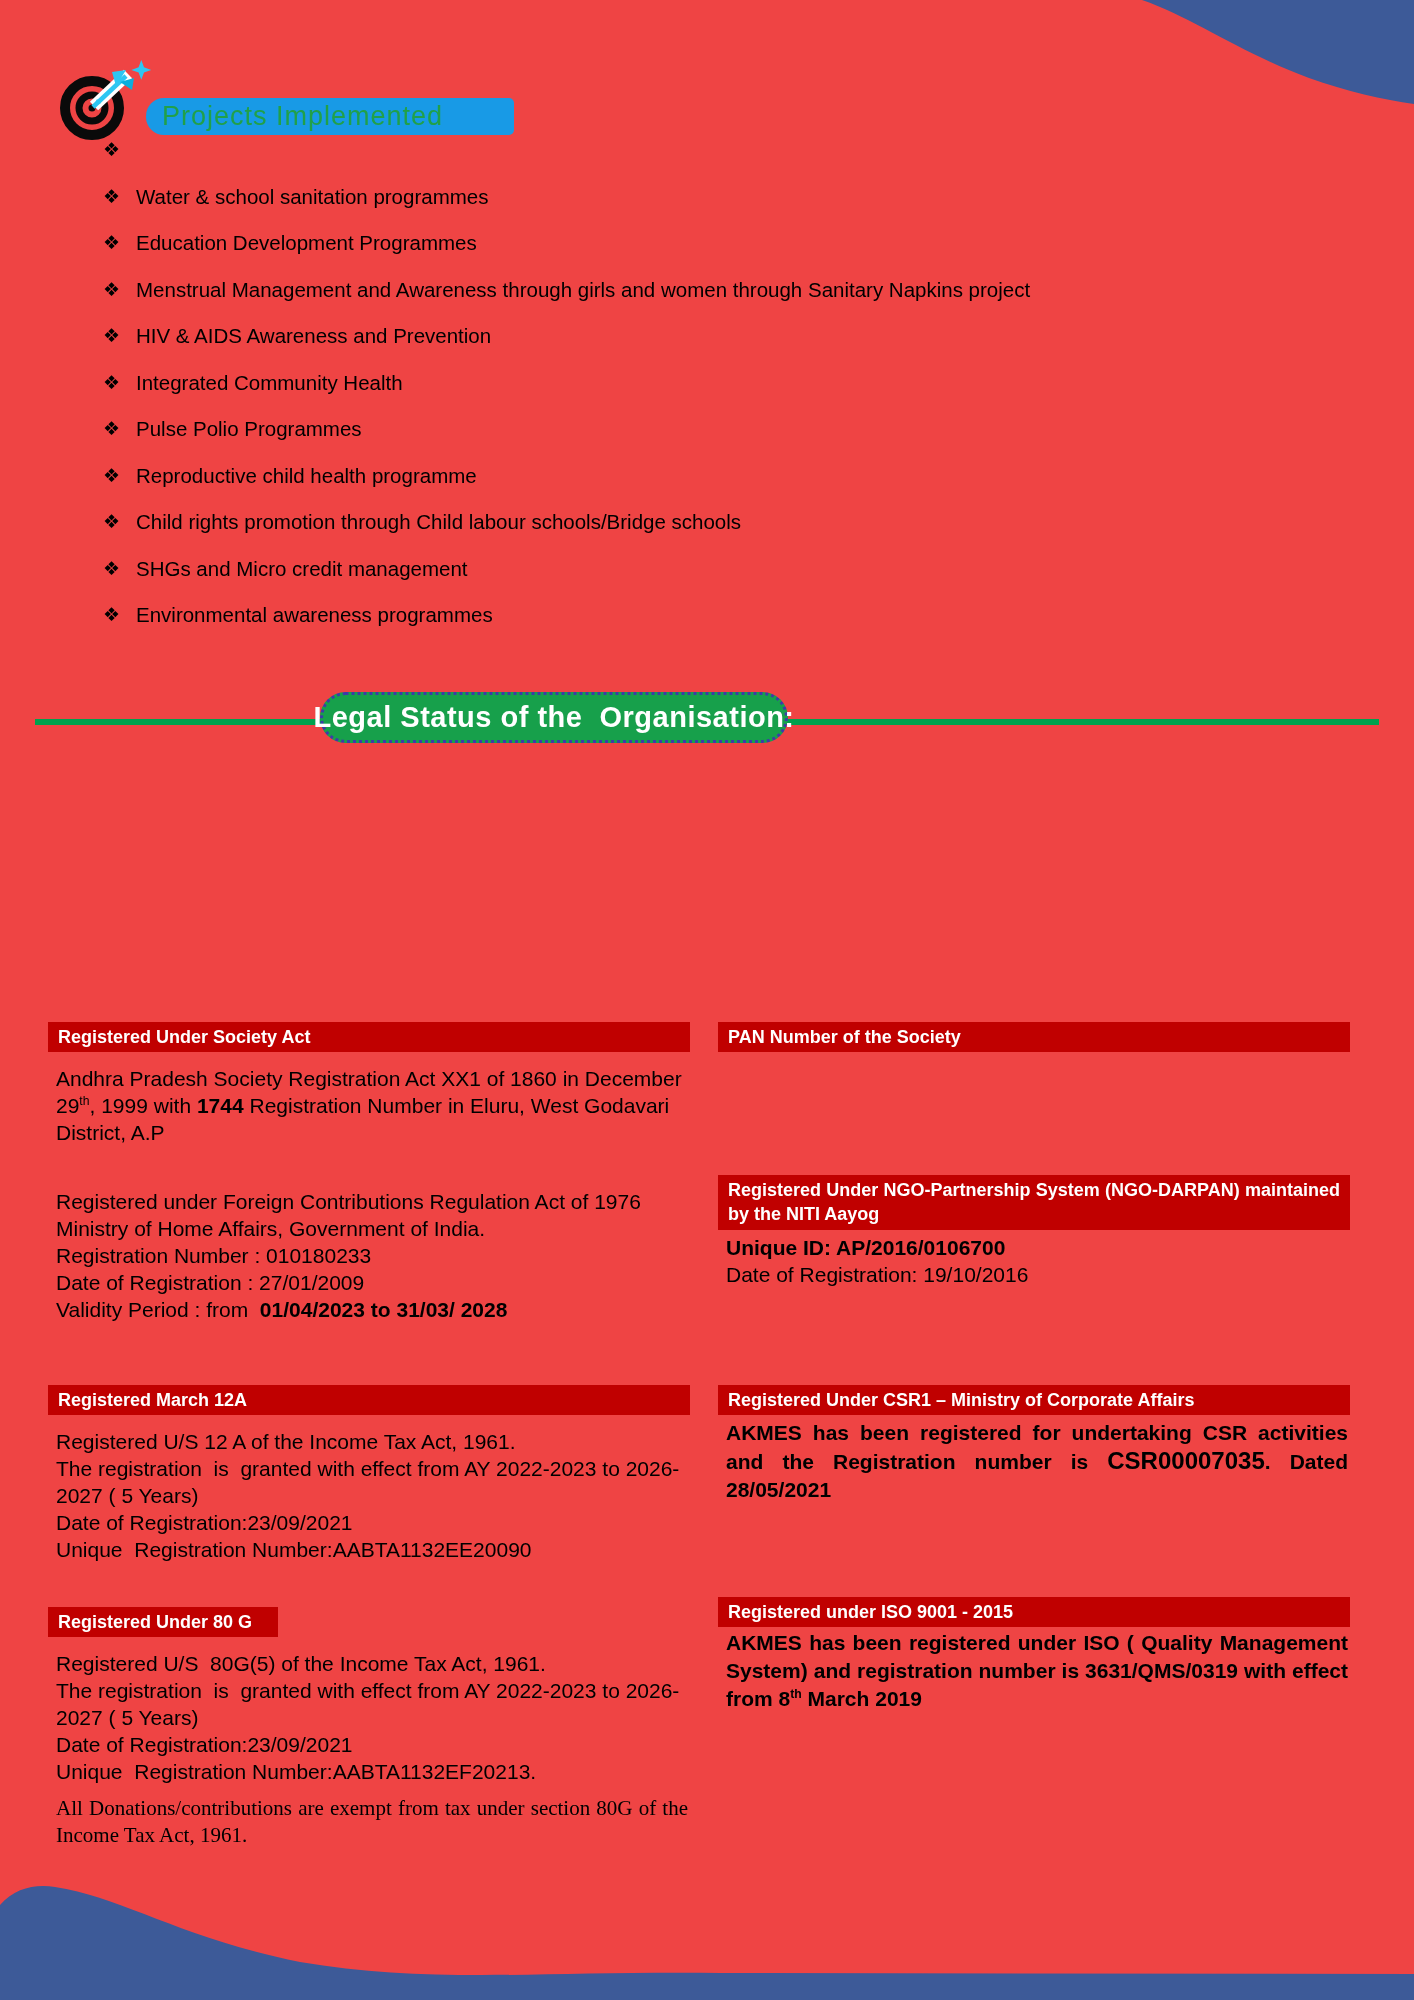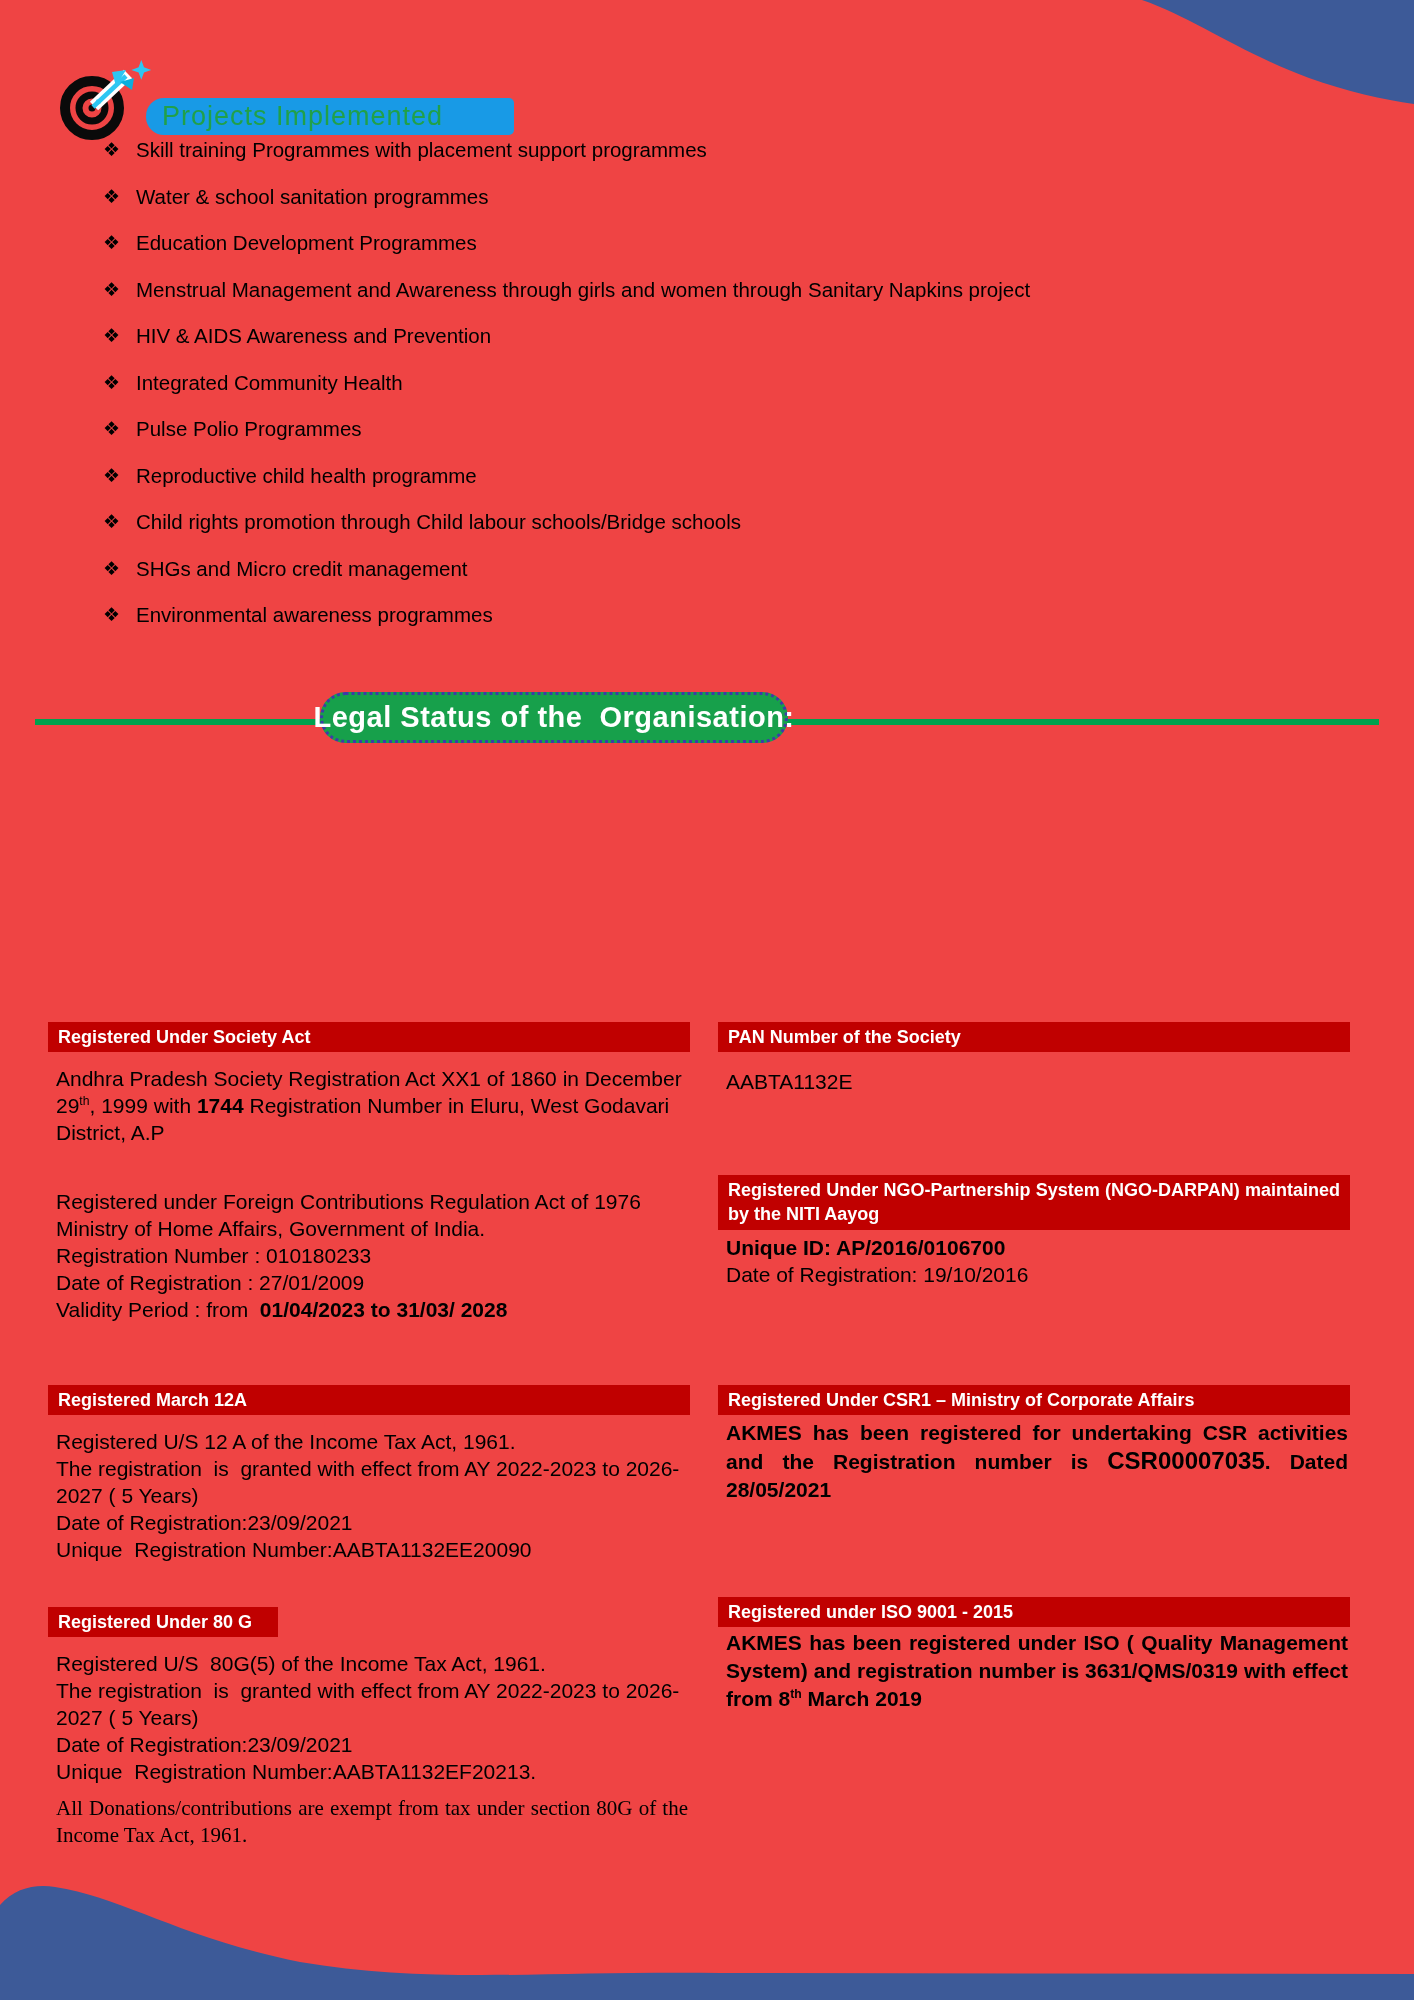--- a/index.html
+++ b/index.html
@@ -80,21 +80,20 @@
     <path d="M 66,22 L 80,18 L 78,30 Z" fill="#0aaede"></path>
     <path d="M 86,10 l 3,-8 l 3,8 l 8,3 l -8,3 l -3,8 l -3,-8 l -8,-3 Z" fill="#2ec6f2" transform="scale(0.9) translate(8,-2)"></path>
   </svg>
   <div class="title-highlight">
     <span class="title-text">Projects Implemented</span>
   </div>
 
   <ul class="projects">
     <li>
         <span class="bullet">❖</span>
-        <span>Skill training Programmes with placement support programmes</span>
       </li>
     <li>
         <span class="bullet">❖</span>
         <span>Water &amp; school sanitation programmes</span>
       </li>
     <li>
         <span class="bullet">❖</span>
         <span>Education Development Programmes</span>
       </li>
     <li>
@@ -153,21 +152,20 @@
   <div class="section col-left" style="top:1607px">
     <div class="redbar narrowbar">Registered Under 80 G</div>
     <div class="sec-body"><div class="tline"><span>Registered U/S  80G(5) of the Income Tax Act, 1961.</span></div><div class="tline"><span>The registration  is  granted with effect from AY 2022-2023 to 2026-2027 ( 5 Years)</span></div><div class="tline"><span>Date of Registration:23/09/2021</span></div><div class="tline"><span>Unique  Registration Number:AABTA1132EF20213.</span></div></div>
     <div class="sec-body justify note">
         <div class="tline"><span>All  Donations/contributions  are  exempt  from  tax  under section 80G of the Income Tax Act, 1961.</span></div>
       </div>
   </div>
 
   <div class="section col-right" style="top:1022px">
     <div class="redbar">PAN Number of the Society</div>
-    <div class="sec-body" style="margin-top:16px"><div class="tline"><span>AABTA1132E</span></div></div>
   </div>
 
   <div class="section col-right" style="top:1175px">
     <div class="redbar two-line">Registered Under NGO-Partnership System (NGO-DARPAN) maintained by the NITI Aayog</div>
     <div class="sec-body tight"><div class="tline"><span class="b">Unique ID: AP/2016/0106700</span></div><div class="tline"><span>Date of Registration: 19/10/2016</span></div></div>
   </div>
 
   <div class="section col-right" style="top:1385px">
     <div class="redbar two-line">Registered Under CSR1 – Ministry of Corporate Affairs</div>
     <div class="sec-body tight justify bold">

